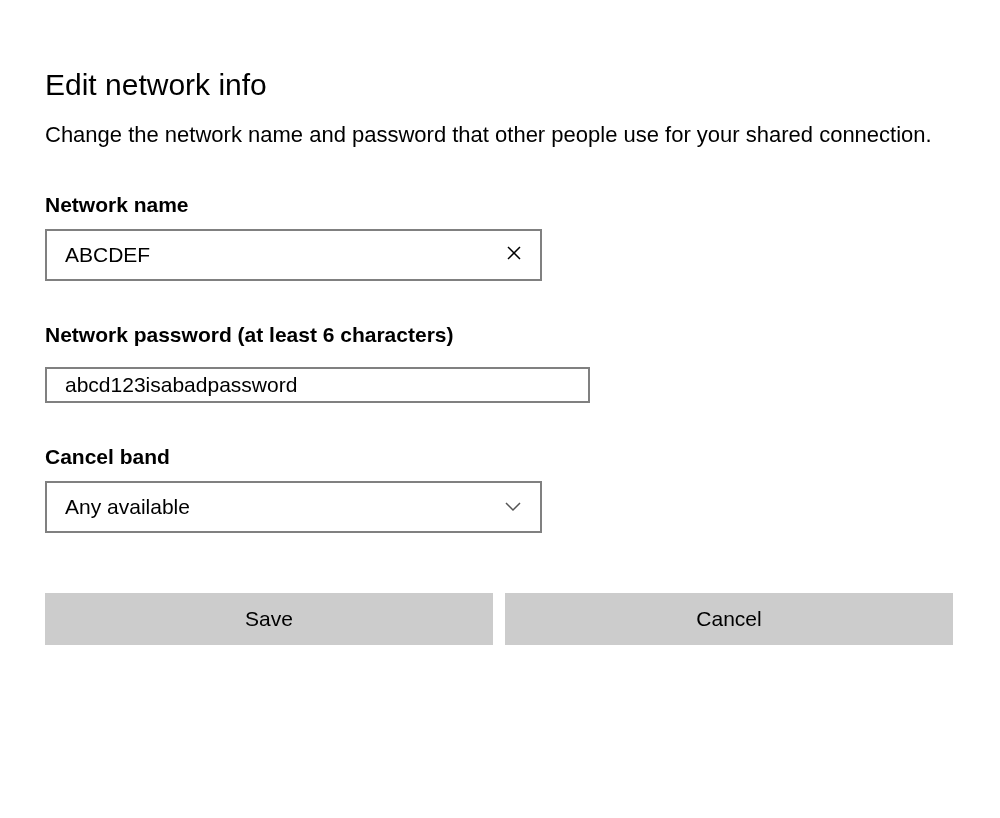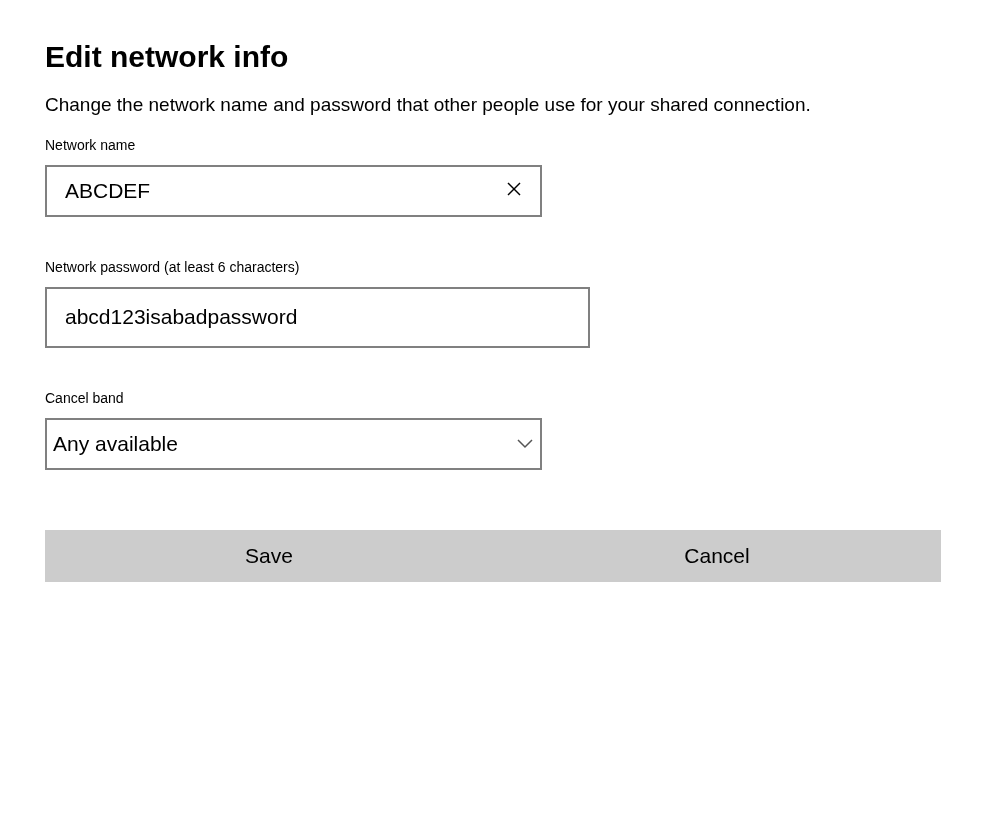--- a/index.html
+++ b/index.html
@@ -10,36 +10,37 @@
     body {
       font-family: "Segoe UI", -apple-system, sans-serif;
       background: #ffffff;
       width: 1000px;
       height: 818px;
       padding: 40px 45px;
       color: #000000;
     }
     .dialog-title {
       font-size: 30px;
-      font-weight: 700;
+      font-weight: 400;
       margin-bottom: 18px;
+      margin-top: 28px;
     }
     .dialog-description {
-      font-size: 19px;
+      font-size: 22px;
       font-weight: 400;
       line-height: 1.4;
-      margin-bottom: 18px;
+      margin-bottom: 42px;
       max-width: 900px;
     }
     .field-group {
       margin-bottom: 42px;
     }
     .field-label {
-      font-size: 14px;
-      font-weight: 400;
+      font-size: 21px;
+      font-weight: 700;
       margin-bottom: 12px;
       display: block;
     }
     .text-input-wrapper {
       position: relative;
       width: 497px;
       height: 52px;
       border: 2px solid #808080;
       display: flex;
       align-items: center;
@@ -64,47 +65,49 @@
       align-items: center;
       justify-content: center;
       cursor: pointer;
       font-size: 18px;
       background: transparent;
       border: none;
       color: #000;
     }
     .text-input-wide {
       width: 545px;
-      height: 61px;
+      height: 36px;
       border: 2px solid #808080;
       padding: 8px 18px;
       font-size: 21px;
       font-family: inherit;
       outline: none;
+      margin-top: 8px;
     }
     .select-wrapper {
       position: relative;
       width: 497px;
       height: 52px;
       border: 2px solid #808080;
       display: flex;
       align-items: center;
-      padding: 0 6px;
+      padding: 0 18px;
       cursor: pointer;
     }
     .select-text {
       font-size: 21px;
       flex: 1;
     }
     .chevron-icon {
       width: 18px;
       height: 12px;
     }
     .button-row {
       display: flex;
+      gap: 12px;
       margin-top: 60px;
     }
     .btn {
       flex: 1;
       max-width: 448px;
       height: 52px;
       background: #cccccc;
       border: 1px solid #cccccc;
       font-size: 21px;
       font-family: inherit;

